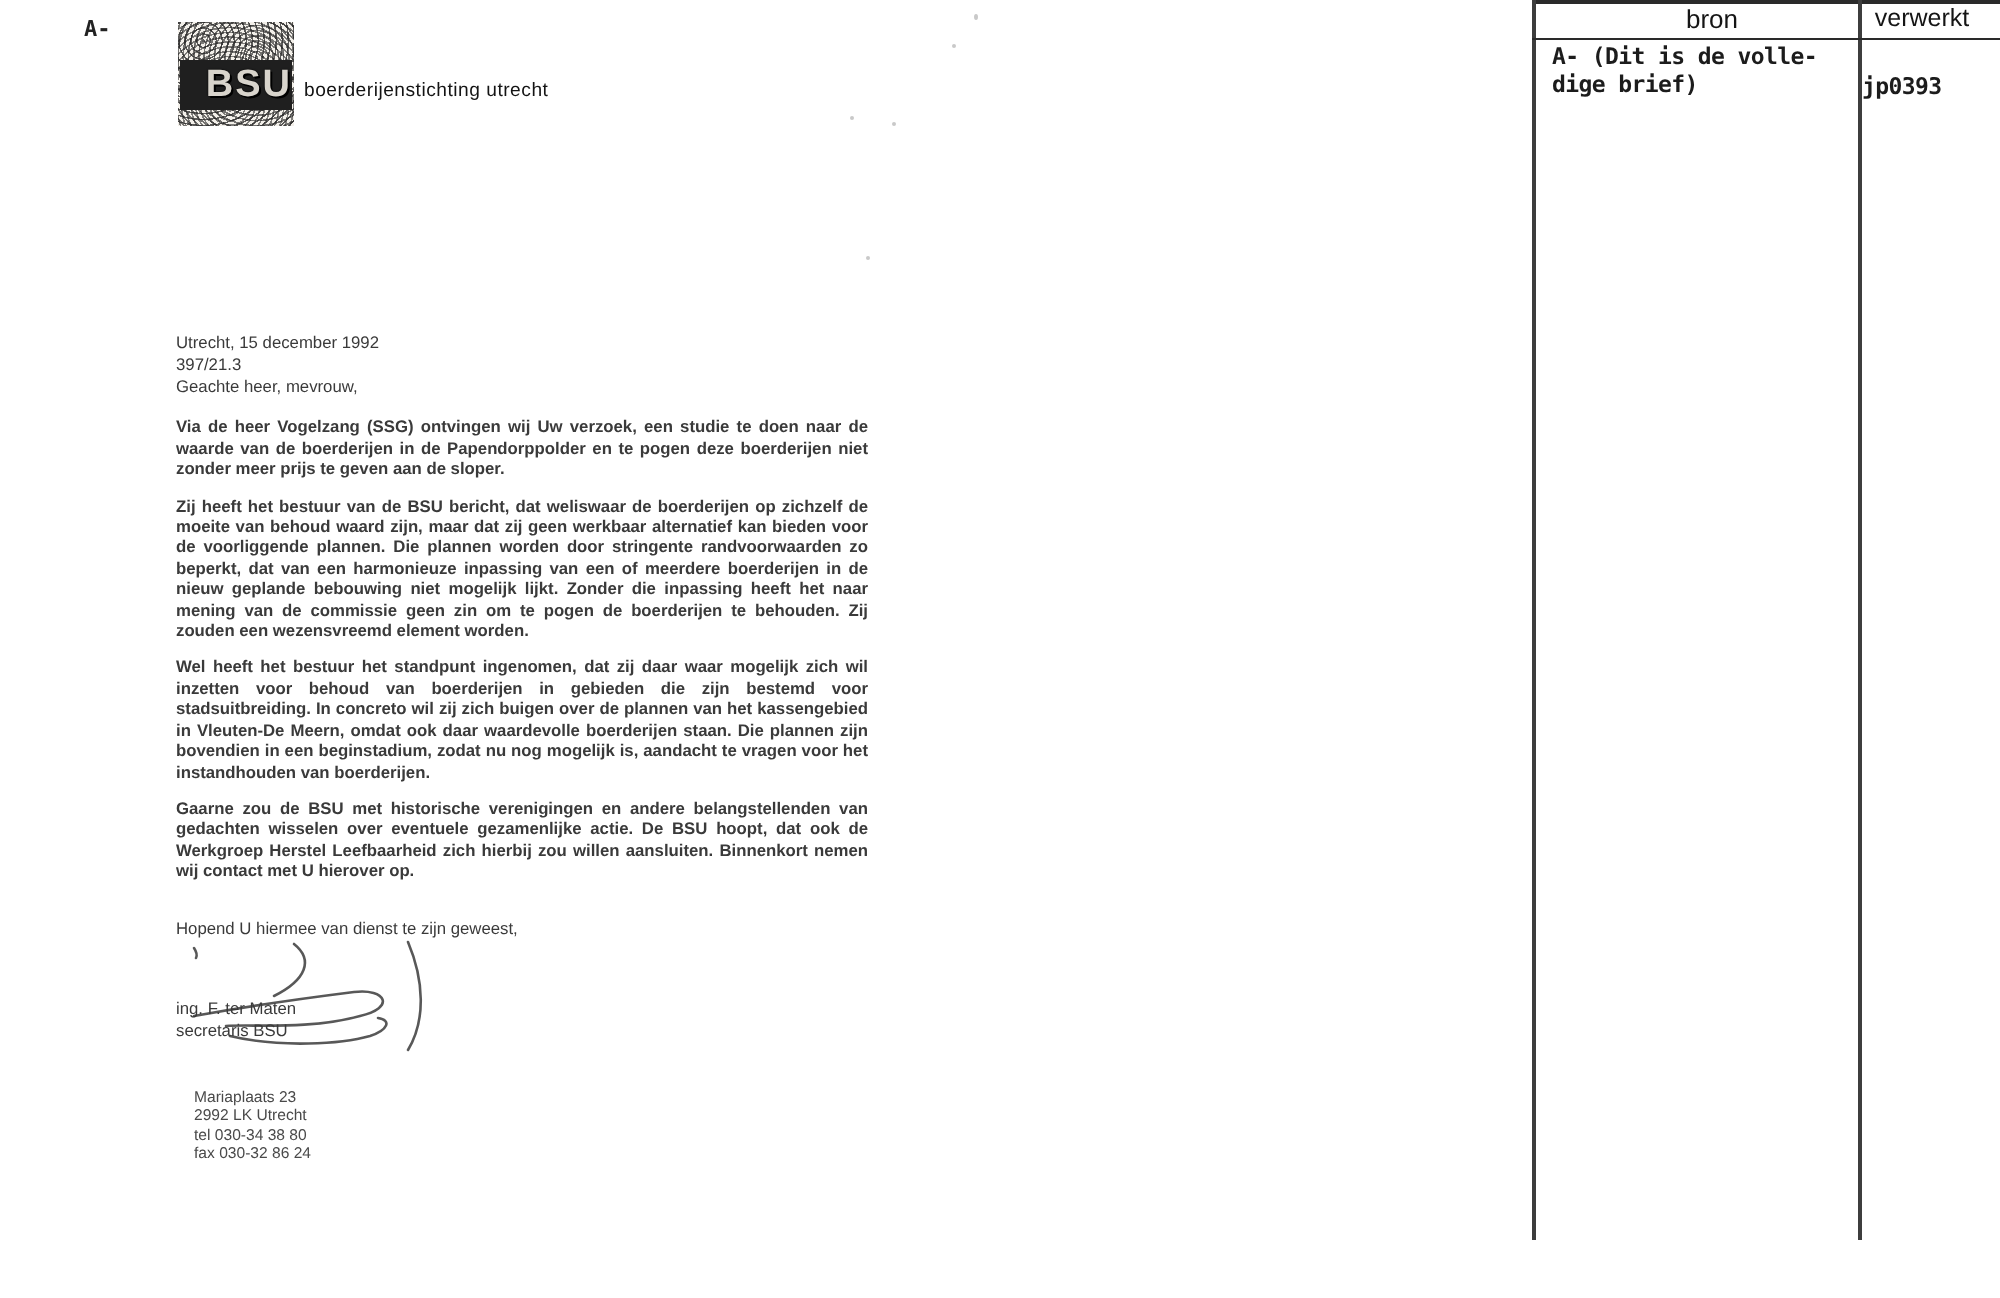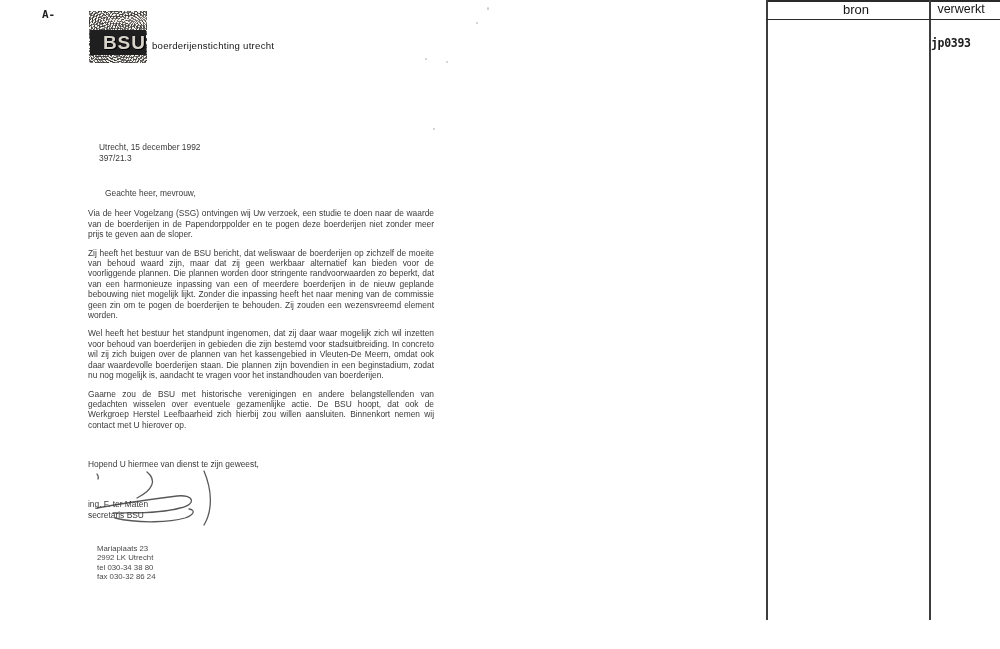--- a/index.html
+++ b/index.html
@@ -27,27 +27,27 @@
   .logo-band span{
     font-weight:bold;font-size:19px;letter-spacing:1px;color:#d8d4cc;
     font-family:"Liberation Sans", sans-serif;
     text-shadow:0 0 1px #000, 1px 1px 0 #000;
   }
   .org-name{
     position:absolute;left:152px;top:40px;font-size:9.6px;font-weight:normal;color:#141414;
     letter-spacing:.25px;
   }
   .addressee{position:absolute;left:88px;top:86px;font-size:8.4px;line-height:10.4px;color:#3a3a3a;}
-  .dateblock{position:absolute;left:88px;top:142px;font-size:8.4px;line-height:10.6px;color:#3a3a3a;margin-left:11px;}
+  .dateblock{position:absolute;left:88px;top:166px;font-size:8.4px;line-height:10.6px;color:#3a3a3a;}
   .body-col{
     position:absolute;left:88px;top:188px;width:346px;
     font-size:8.4px;line-height:10.4px;color:#3a3a3a;
   }
-  .body-col .salutation{margin:0 0 10px 17px;}
-  .body-col p{margin:0 0 8px 0;text-align:justify;}
+  .body-col .salutation{margin:0 0 10px 0;}
+  .body-col p{margin:0 0 8px 0;text-align:justify;font-weight:bold;}
   .closing{position:absolute;left:88px;top:459px;font-size:8.4px;color:#3a3a3a;}
   .sig-text{position:absolute;left:88px;top:499px;font-size:8.4px;line-height:11px;color:#3a3a3a;}
   .sig-svg{position:absolute;left:85px;top:458px;}
   .footer{position:absolute;left:97px;top:544px;font-size:7.8px;line-height:9.4px;color:#4a4a4a;}
   
   .vline{position:absolute;top:0;width:1.5px;height:620px;background:#3d3d3d;}
   .vline.v1{left:766px;}
   .vline.v2{left:929px;}
   .hline{position:absolute;left:766px;width:234px;height:1.5px;background:#2a2a2a;}
   .hline.top{top:0;}
@@ -116,20 +116,24 @@
   </div>
 
   <div class="hline top"></div>
   <div class="vline v1"></div>
   <div class="vline v2"></div>
   <div class="hline under"></div>
 
   <div class="col-header bron">bron</div>
   <div class="col-header verwerkt">verwerkt</div>
 
+  <div class="typewriter bron-note">
+    <div>A- (Dit is de volle-</div>
+    <div>dige brief)</div>
+  </div>
   <div class="typewriter verwerkt-code">jp0393</div>
 
   <span class="speck" style="left:487px;top:7px;width:2px;height:3px;"></span>
   <span class="speck" style="left:476px;top:22px;width:2px;height:2px;"></span>
   <span class="speck" style="left:425px;top:58px;width:2px;height:2px;"></span>
   <span class="speck" style="left:446px;top:61px;width:2px;height:2px;"></span>
   <span class="speck" style="left:433px;top:128px;width:2px;height:2px;"></span>
 
 </div>
 

